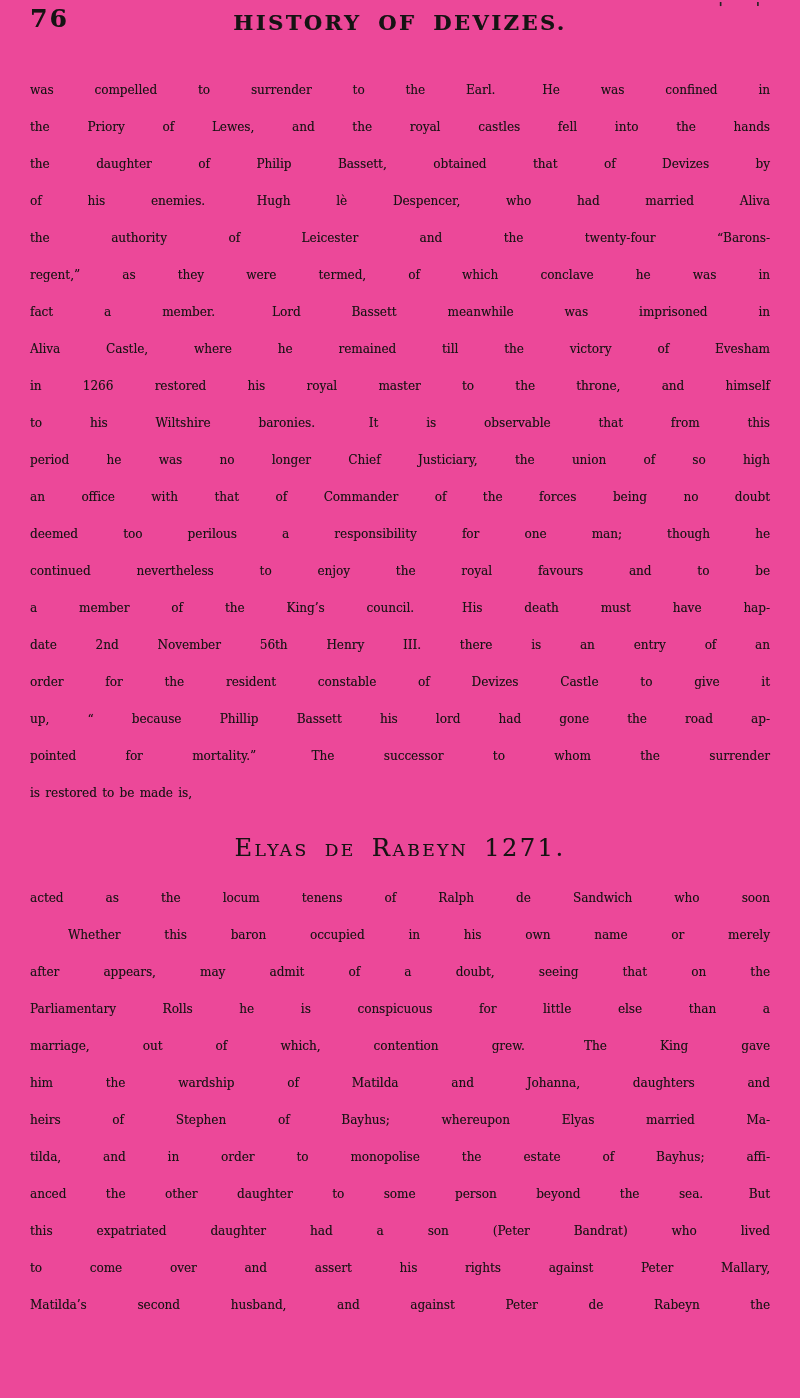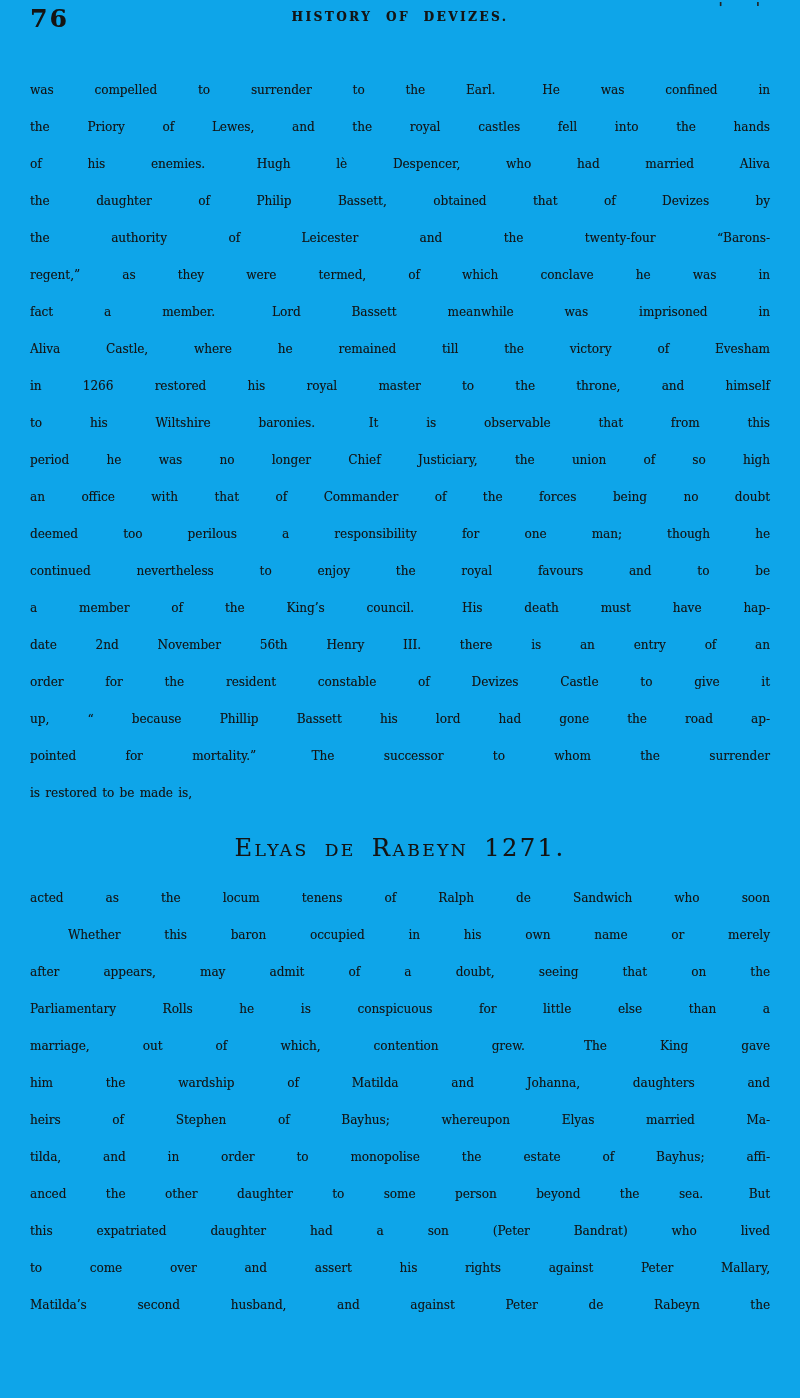--- a/index.html
+++ b/index.html
@@ -5,21 +5,21 @@
   html, body {
     margin: 0;
     padding: 0;
     background: #e8e8e8;
   }
   .page {
     position: relative;
     width: 800px;
     height: 1398px;
     margin: 0 auto;
-    background: #0ea5e9;
+    background: #ec4899;
     color: #151413;
     font-family: "DejaVu Serif", "Liberation Serif", serif;
     overflow: hidden;
   }
   
   .page-header {
     position: absolute;
     top: 0; left: 0; right: 0;
     height: 60px;
   }
@@ -30,21 +30,21 @@
     font-size: 25px;
     font-weight: 700;
     letter-spacing: 2px;
     text-shadow: 0.3px 0.3px 0 rgba(0,0,0,0.45);
   }
   .running-title {
     position: absolute;
     top: 10px;
     left: 0; right: 0;
     text-align: center;
-    font-size: 12px;
+    font-size: 21px;
     font-weight: 700;
     letter-spacing: 2.5px;
     word-spacing: 7px;
     text-shadow: 0.4px 0.4px 0 rgba(0,0,0,0.5);
   }
   .corner-marks {
     position: absolute;
     top: 0px;
     right: 26px;
     font-size: 14px;
@@ -101,22 +101,22 @@
   <header class="page-header">
     <span class="page-number">76</span>
     <span class="running-title">HISTORY OF DEVIZES.</span>
     <span class="corner-marks">' '</span>
   </header>
 
   <main class="page-body">
     <div class="para">
         <div class="line">was compelled to surrender to the Earl.  He was confined in</div>
         <div class="line">the Priory of Lewes, and the royal castles fell into the hands</div>
+        <div class="line">the daughter of Philip Bassett, obtained that of Devizes by</div>
         <div class="line">of his enemies.  Hugh lè Despencer, who had married Aliva</div>
-        <div class="line">the daughter of Philip Bassett, obtained that of Devizes by</div>
         <div class="line">the authority of Leicester and the twenty-four “Barons-</div>
         <div class="line">regent,” as they were termed, of which conclave he was in</div>
         <div class="line">fact a member.  Lord Bassett meanwhile was imprisoned in</div>
         <div class="line">Aliva Castle, where he remained till the victory of Evesham</div>
         <div class="line">in 1266 restored his royal master to the throne, and himself</div>
         <div class="line">to his Wiltshire baronies.  It is observable that from this</div>
         <div class="line">period he was no longer Chief Justiciary, the union of so high</div>
         <div class="line">an office with that of Commander of the forces being no doubt</div>
         <div class="line">deemed too perilous a responsibility for one man; though he</div>
         <div class="line">continued nevertheless to enjoy the royal favours and to be</div>

